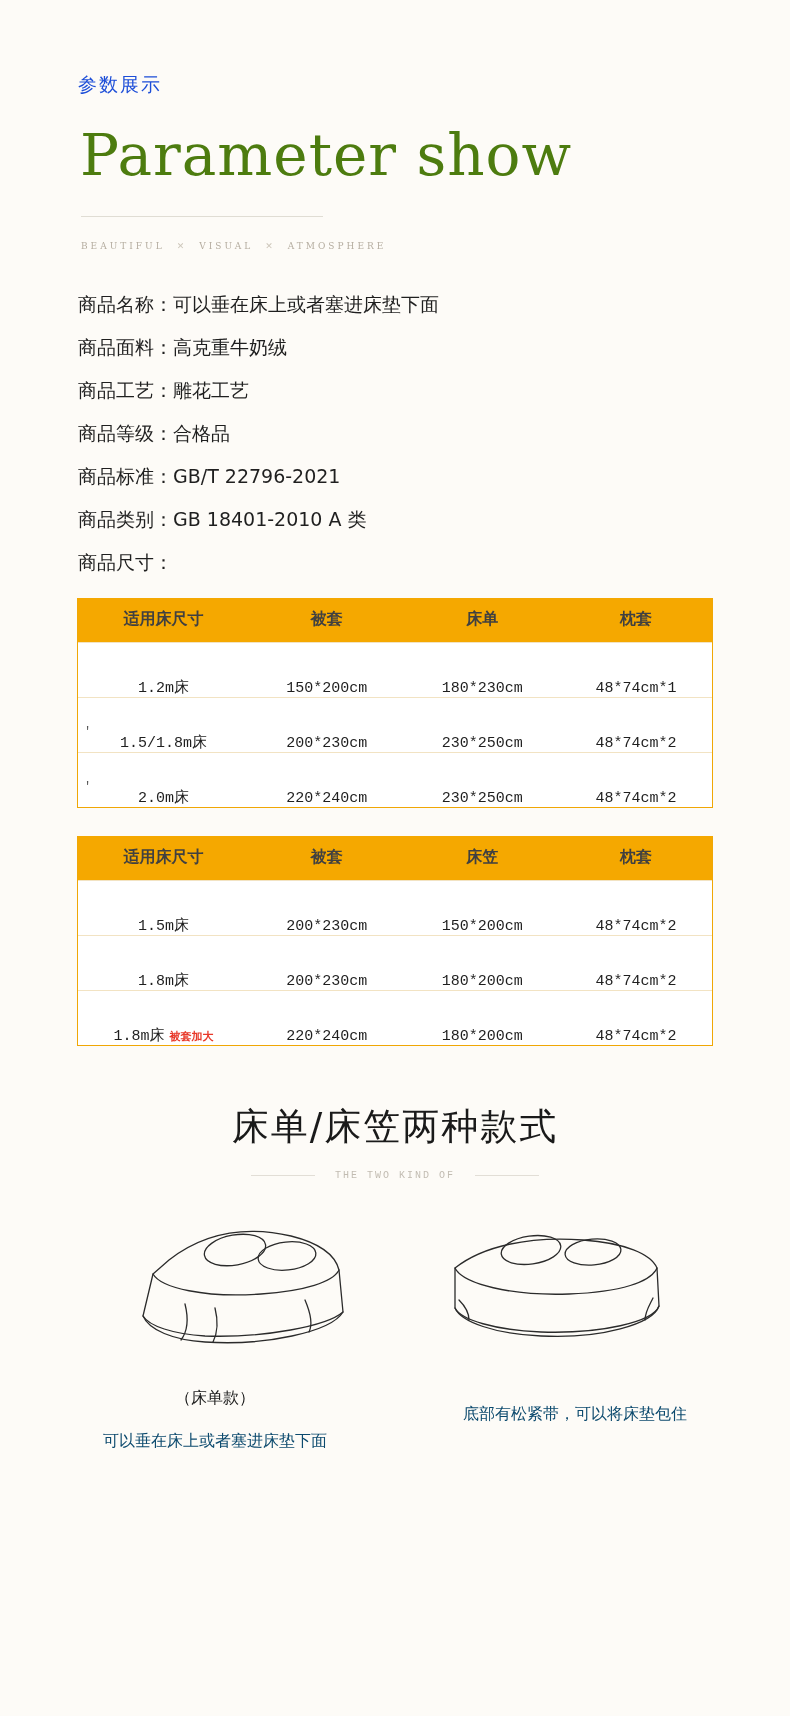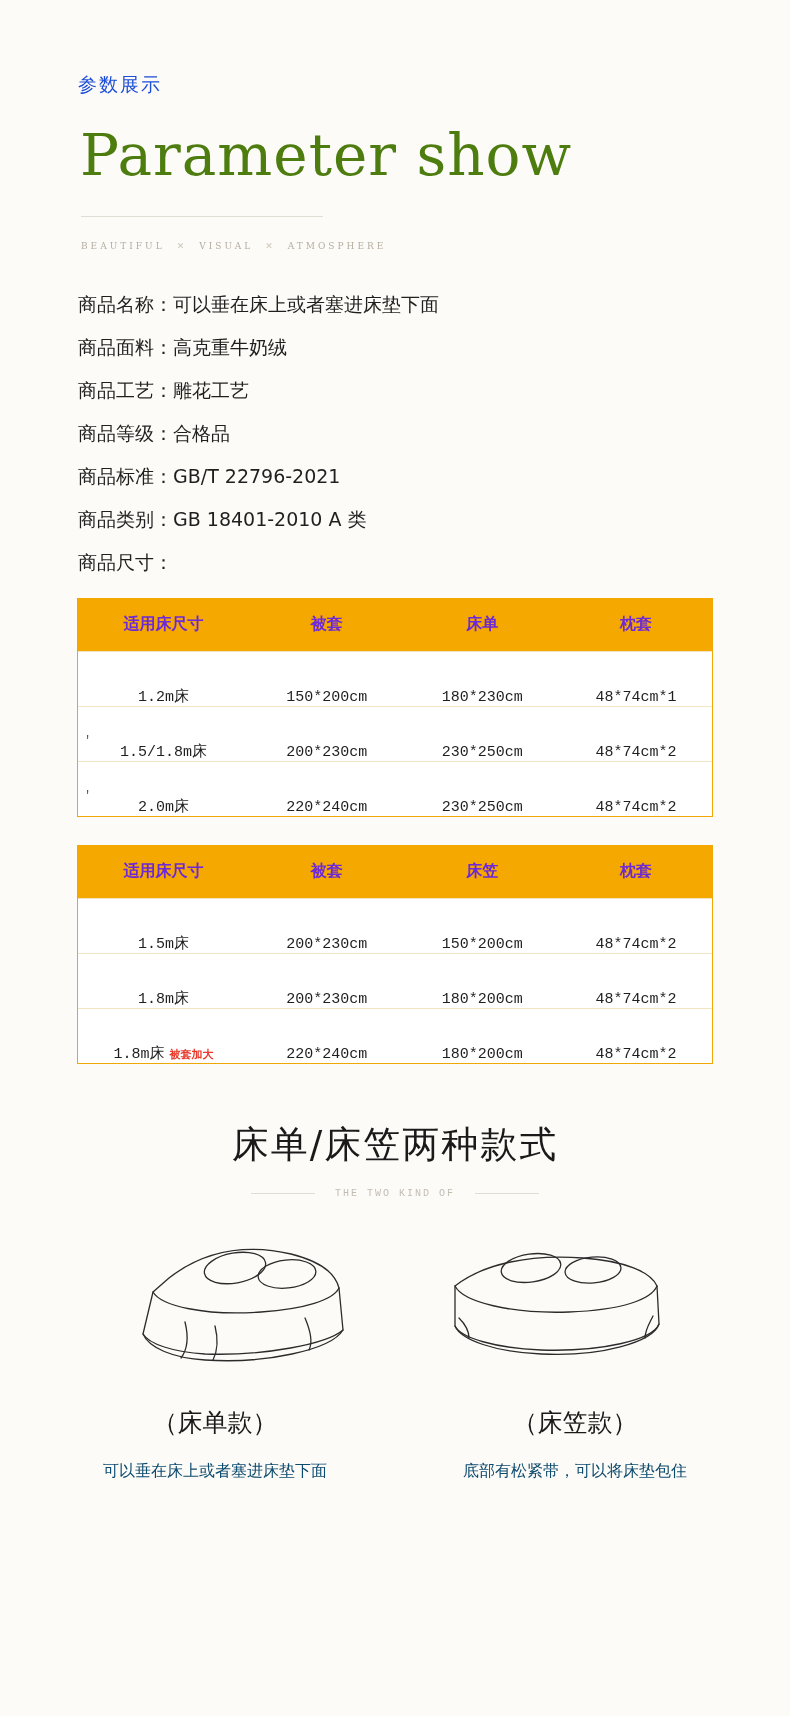--- a/index.html
+++ b/index.html
@@ -82,24 +82,24 @@
     margin: 26px auto 0 auto;
     width: 636px;
     border: 1px solid #f0a705;
     border-top: none;
     box-sizing: border-box;
     background: #fff;
   }
   .t-head {
     display: flex;
     background: #f5a800;
-    color: #6d28d9;
+    color: #404040;
     font-size: 16px;
     font-weight: 700;
-    height: 53px;
+    height: 44px;
     align-items: center;
     font-family: "DejaVu Sans", sans-serif;
   }
   .t-row {
     display: flex;
     height: 54px;
     align-items: flex-end;
     border-top: 1px solid #f2e3c3;
     font-size: 15px;
     color: #1f1f1f;
@@ -172,21 +172,21 @@
     margin-top: 26px;
     display: flex;
     justify-content: center;
     gap: 40px;
   }
   .illus-col {
     width: 320px;
     text-align: center;
   }
   .cap {
-    font-size: 25px;
+    font-size: 16px;
     color: #1a1a1a;
     margin-top: 6px;
     font-family: Liberation Serif, serif;
   }
   .desc {
     font-size: 16px;
     color: #0c4a6e;
     margin-top: 22px;
     font-family: "DejaVu Sans", sans-serif;
   }
@@ -306,19 +306,18 @@
           <g fill="none" stroke="#2b2b2b" stroke-width="1.3" stroke-linejoin="round" stroke-linecap="round">
             <path d="M30 60 C58 38, 104 28, 158 32 C200 35, 226 46, 232 60 L234 98 C228 114, 176 126, 116 124 C70 122, 36 112, 30 100 Z"></path>
             <path d="M30 100 C36 114, 70 126, 116 128 C176 131, 228 116, 234 98"></path>
             <path d="M30 60 C38 76, 86 88, 144 86 C196 84, 226 74, 232 60"></path>
             <path d="M34 92 C40 98, 44 104, 44 112"></path>
             <path d="M228 90 C224 98, 220 104, 220 112"></path>
             <ellipse cx="106" cy="42" rx="30" ry="14" transform="rotate(-8 106 42)"></ellipse>
             <ellipse cx="168" cy="44" rx="28" ry="13" transform="rotate(-5 168 44)"></ellipse>
           </g>
         </svg>
-        <div class="cap">（床笠款）</div>
         <div class="desc">底部有松紧带，可以将床垫包住</div>
       </div>
     </div>
   </div>
 
 </div>
 
 </body></html>

